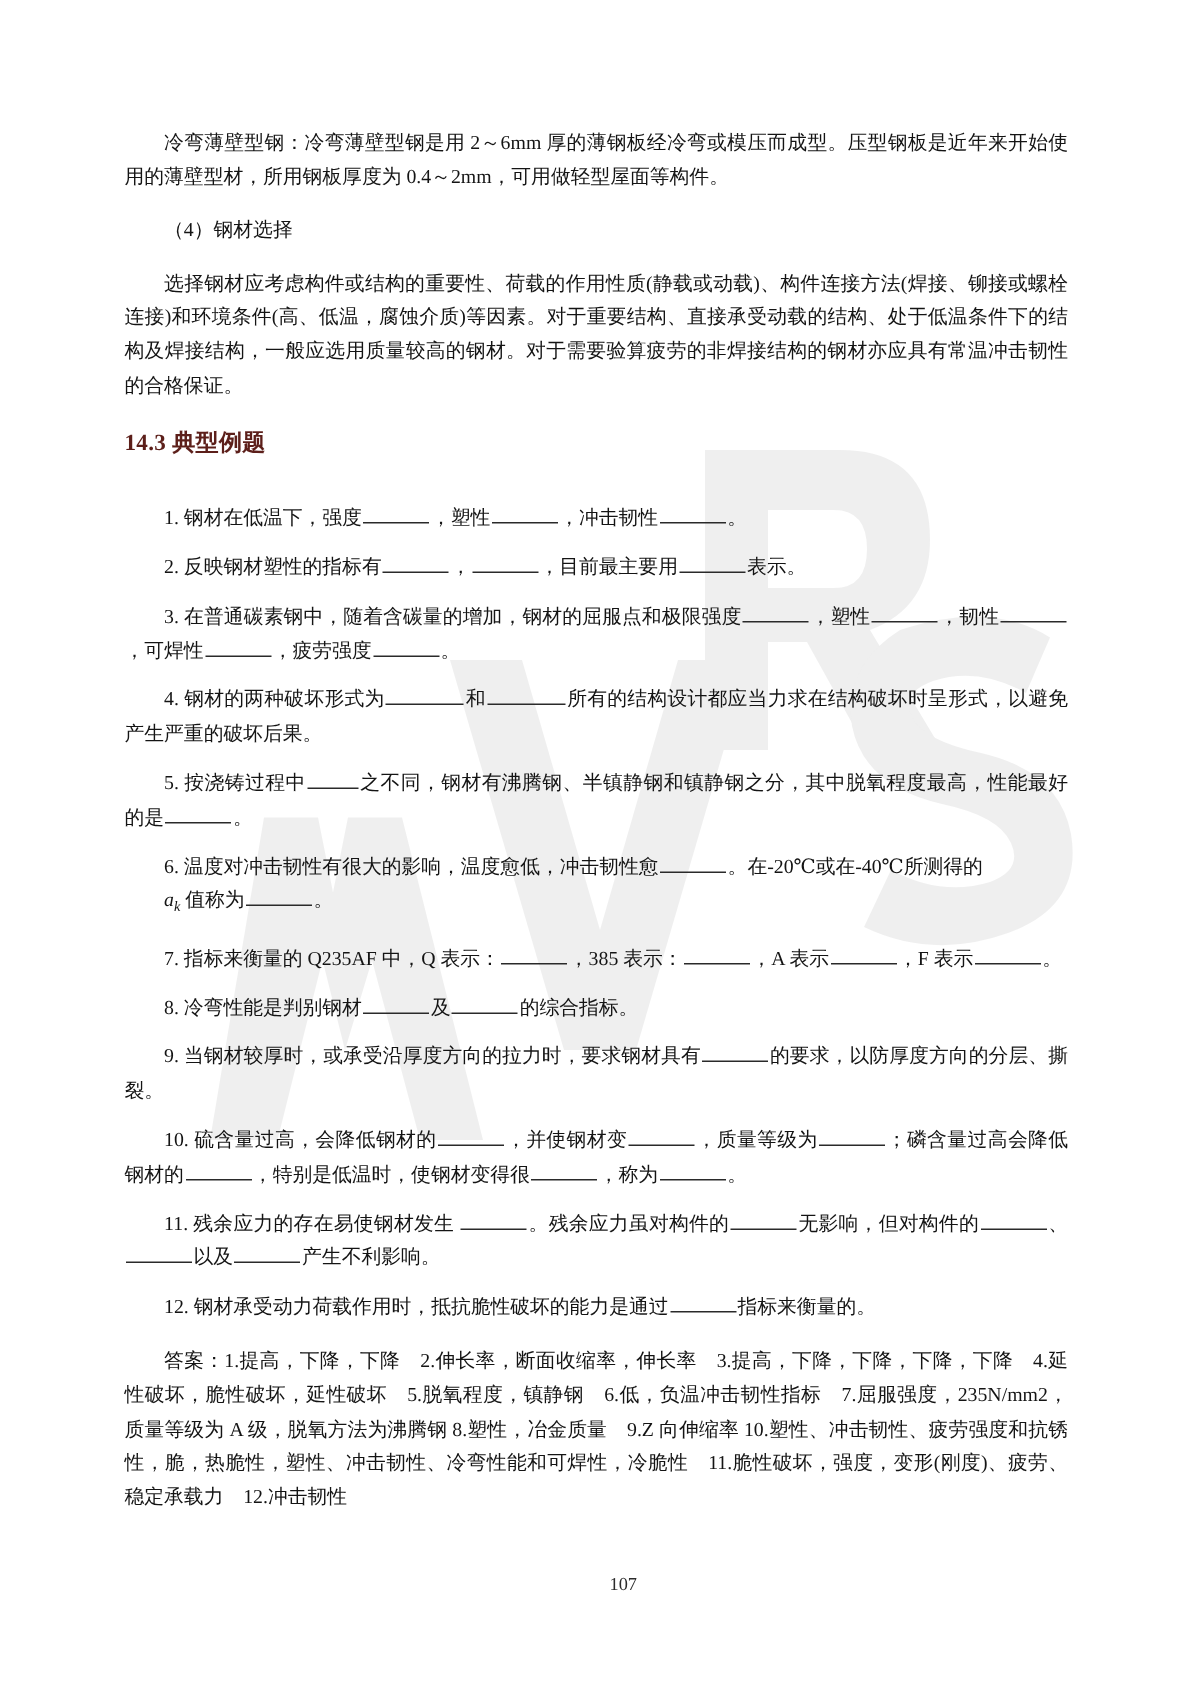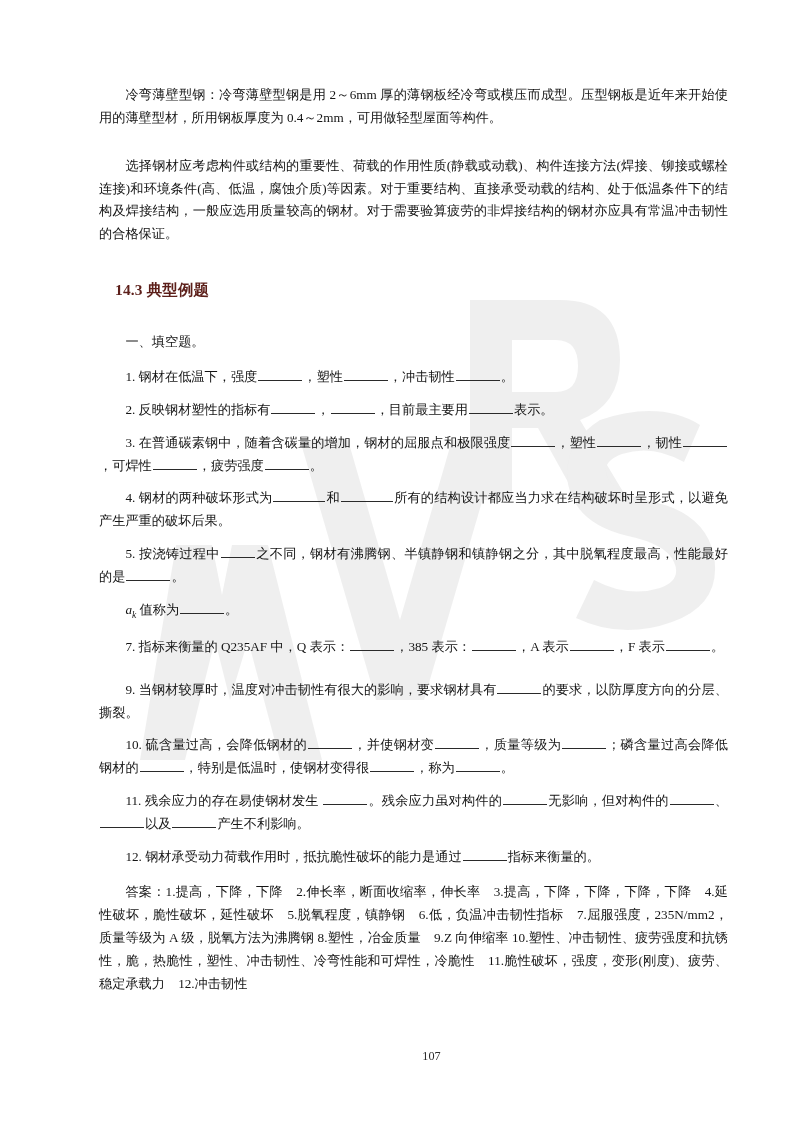--- a/index.html
+++ b/index.html
@@ -23,21 +23,21 @@
     top: 0;
     width: 793px;
     height: 1122px;
     pointer-events: none;
     z-index: 0;
   }
 
   
   #page {
     position: absolute;
-    left: 16px;
+    left: 0;
     top: 0;
     width: 666px;
     height: 1122px;
     z-index: 1;
   }
 
   .content {
     position: absolute;
     left: 83px;
     top: 84px;
@@ -53,21 +53,21 @@
     text-justify: inter-ideograph;
     text-indent: 2em;
     color: #141414;
   }
 
   .gap-sm { height: 10px; }
   .gap-md { height: 13px; }
   .gap-lg { height: 16px; }
 
   h2.section-heading {
-    margin: 16px;
+    margin: 0;
     padding: 0;
     font-size: 15.4px;
     line-height: 24px;
     font-weight: bold;
     color: #5c1f1a;
     font-family: "Liberation Serif", "DejaVu Serif", serif;
     letter-spacing: 0.2px;
   }
 
   p.sub-heading {
@@ -153,32 +153,32 @@
   </svg>
 </div>
 
 <div id="page">
   <div class="content">
 
     <p class="para">冷弯薄壁型钢：冷弯薄壁型钢是用 2～6mm 厚的薄钢板经冷弯或模压而成型。压型钢板是近年来开始使用的薄壁型材，所用钢板厚度为 0.4～2mm，可用做轻型屋面等构件。</p>
 
     <div class="gap-md"></div>
 
+    <p class="sub-heading">（4）钢材选择</p>
 
     <div class="gap-md"></div>
 
     <p class="para">选择钢材应考虑构件或结构的重要性、荷载的作用性质(静载或动载)、构件连接方法(焊接、铆接或螺栓连接)和环境条件(高、低温，腐蚀介质)等因素。对于重要结构、直接承受动载的结构、处于低温条件下的结构及焊接结构，一般应选用质量较高的钢材。对于需要验算疲劳的非焊接结构的钢材亦应具有常温冲击韧性的合格保证。</p>
 
     <div class="gap-lg"></div>
 
     <h2 class="section-heading">14.3 典型例题</h2>
 
     <div class="gap-md"></div>
 
-    <p class="sub-heading">一、填空题。</p>
 
     <div class="gap-md"></div>
 
     <p class="qitem">
       <span>1.</span>
       <span>钢材在低温下，强度</span><span class="blank w2"></span><span>，塑性</span><span class="blank w2"></span><span>，冲击韧性</span><span class="blank w2"></span><span>。</span>
     </p>
 
     <div class="gap-sm"></div>
 
@@ -203,40 +203,48 @@
 
     <div class="gap-sm"></div>
 
     <p class="qitem">
       <span>5.</span>
       <span>按浇铸过程中</span><span class="blank w1"></span><span>之不同，钢材有沸腾钢、半镇静钢和镇静钢之分，其中脱氧程度最高，性能最好的是</span><span class="blank w2"></span><span>。</span>
     </p>
 
     <div class="gap-sm"></div>
 
+    <p class="qitem">
+      <span>6.</span>
+      <span>温度对冲击韧性有很大的影响，温度愈低，冲击韧性愈</span><span class="blank w2"></span><span>。在-20℃或在-40℃所测得的</span>
+    </p>
     <p class="qitem noindent tall-line">
       <span class="ital-var"><span>a</span><sub>k</sub></span>
       <span>值称为</span><span class="blank w2"></span><span>。</span>
     </p>
 
     <div class="gap-sm"></div>
 
     <p class="qitem">
       <span>7.</span>
       <span>指标来衡量的 Q235AF 中，Q 表示：</span><span class="blank w2"></span><span>，385 表示：</span><span class="blank w2"></span><span>，A 表示</span><span class="blank w2"></span><span>，F 表示</span><span class="blank w2"></span><span>。</span>
     </p>
 
     <div class="gap-sm"></div>
 
+    <p class="qitem">
+      <span>8.</span>
+      <span>冷弯性能是判别钢材</span><span class="blank w2"></span><span>及</span><span class="blank w2"></span><span>的综合指标。</span>
+    </p>
 
     <div class="gap-sm"></div>
 
     <p class="qitem">
       <span>9.</span>
-      <span>当钢材较厚时，温度对冲击韧性有很大的影响，要求钢材具有</span><span class="blank w2"></span><span>的要求，以防厚度方向的分层、撕裂。</span>
+      <span>当钢材较厚时，或承受沿厚度方向的拉力时，要求钢材具有</span><span class="blank w2"></span><span>的要求，以防厚度方向的分层、撕裂。</span>
     </p>
 
     <div class="gap-sm"></div>
 
     <p class="qitem">
       <span>10.</span>
       <span>硫含量过高，会降低钢材的</span><span class="blank w2"></span><span>，并使钢材变</span><span class="blank w2"></span><span>，质量等级为</span><span class="blank w2"></span><span>；磷含量过高会降低钢材的</span><span class="blank w2"></span><span>，特别是低温时，使钢材变得很</span><span class="blank w2"></span><span>，称为</span><span class="blank w2"></span><span>。</span>
     </p>
 
     <div class="gap-sm"></div>

